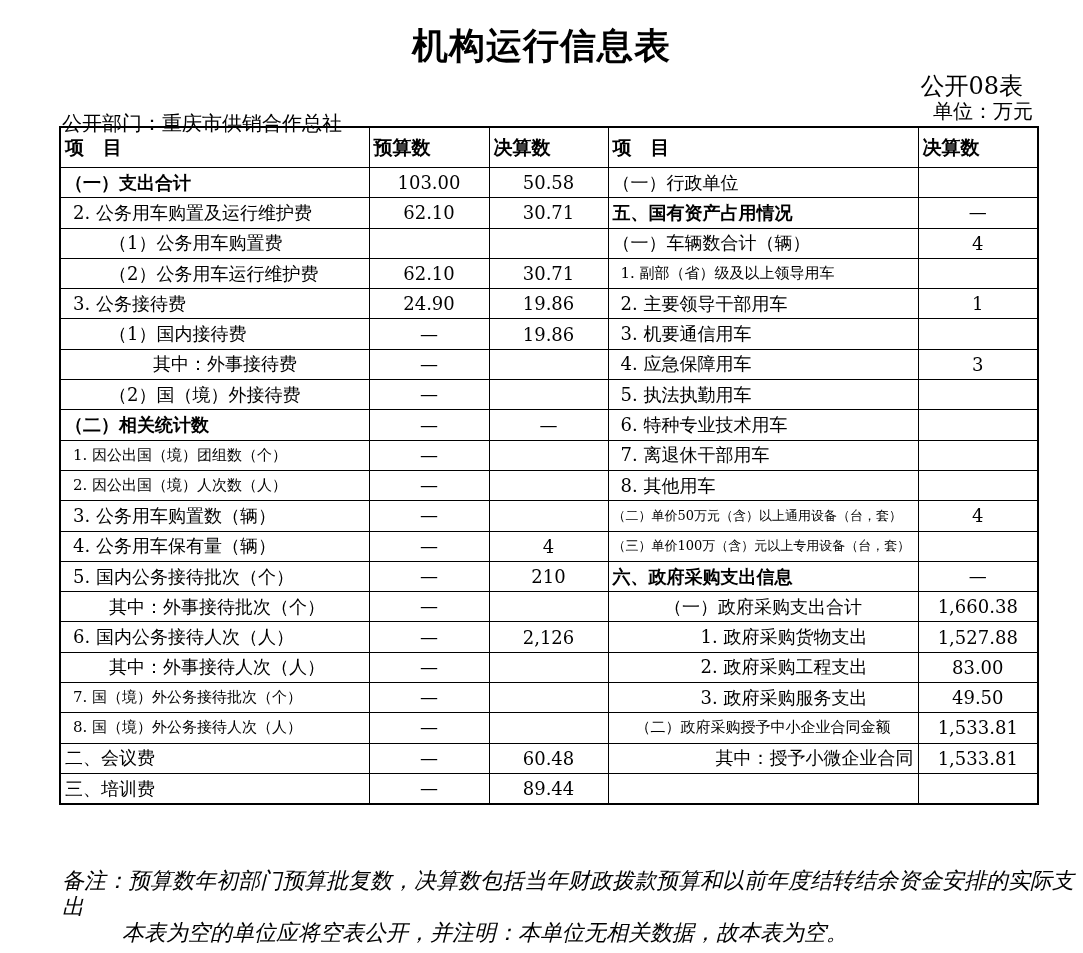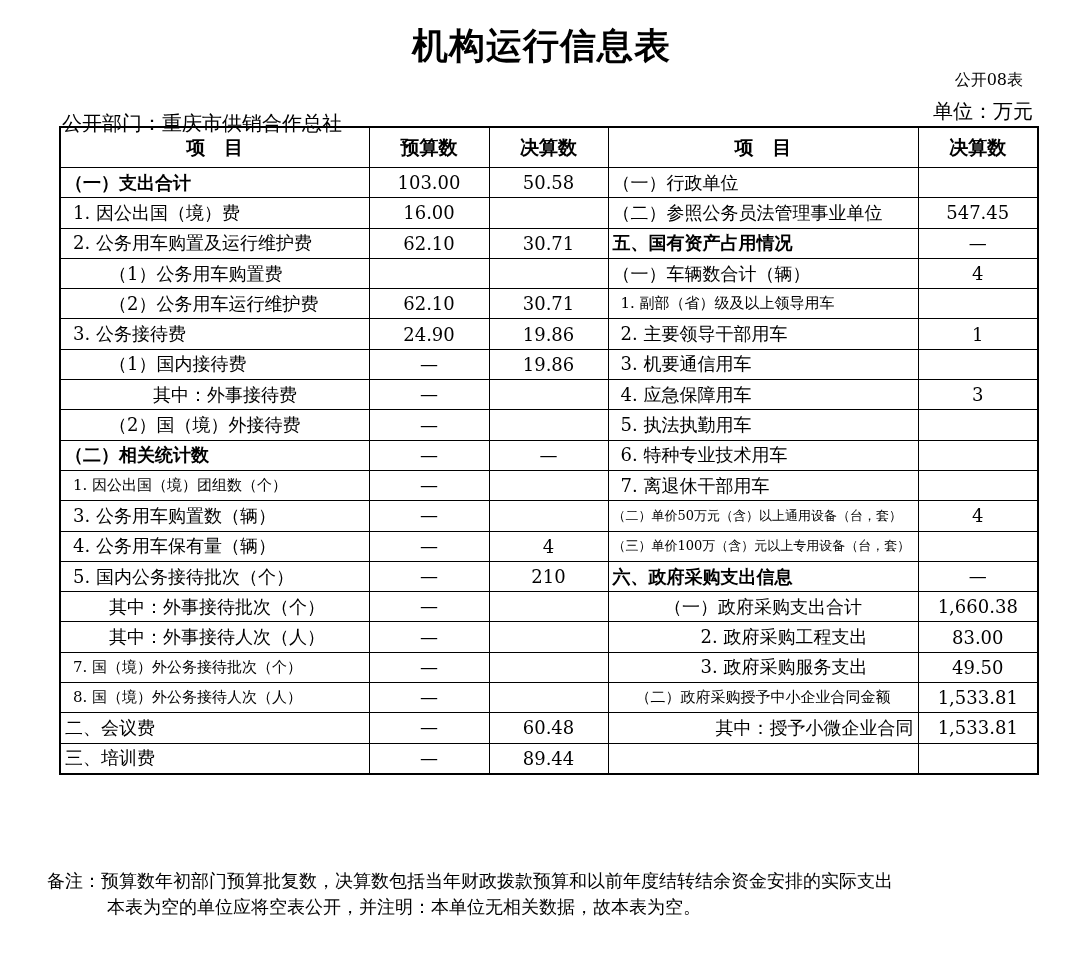--- a/index.html
+++ b/index.html
@@ -1,37 +1,37 @@
 <!DOCTYPE html>
 <html><head>
 <meta charset="utf-8">
 <style>
   html, body { margin:0; padding:0; background:#ffffff; }
   body { width:1083px; height:953px; position:relative; overflow:hidden;
          font-family:"DejaVu Serif", "Liberation Serif", serif; color:#000; }
   .title { position:absolute; left:0; top:22px; width:1083px; text-align:center;
            font-size:36px; font-weight:bold; letter-spacing:1px; }
-  .form-no { position:absolute; right:60px; top:70px; font-size:16px; }
+  .form-no { position:absolute; right:60px; top:70px; font-size:24px; }
   .dept { position:absolute; left:62px; top:110px; font-size:20px; }
   .unit { position:absolute; right:50px; top:98px; font-size:20px; }
   table.main { position:absolute; left:59px; top:126px; border-collapse:collapse;
                table-layout:fixed; width:978px; }
   table.main td, table.main th { border:1px solid #000; padding:0 4px; height:29.3px;
                font-size:18px; white-space:nowrap; overflow:hidden; font-weight:normal; }
-  table.main th { height:39px; font-size:19px; font-weight:bold; text-align:center; }
+  table.main th { height:39px; font-size:19px; font-weight:bold; text-align:left; }
   table.main { border:2px solid #000; }
   .c { text-align:center; }
   .b { font-weight:bold !important; }
   .i1 { padding-left:12px !important; }
   .i2 { padding-left:48px !important; }
   .i3 { padding-left:92px !important; }
   .sm { font-size:15px !important;margin-left:13px; }
   .xs { font-size:13px !important;margin-left:39px; }
   .ra { text-align:right; }
-  .note { position:absolute; left:47px; top:868px; font-size:18px; line-height:26px; }
+  .note { position:absolute; left:62px; top:868px; font-size:22px; line-height:26px;font-style:italic; }
   .note .l2 { padding-left:60px; }
 </style>
 </head>
 <body>
 
 <div class="title">机构运行信息表</div>
 <div class="form-no">公开08表</div>
 <div class="dept">公开部门：重庆市供销合作总社</div>
 <div class="unit">单位：万元</div>
 
@@ -52,27 +52,20 @@
     <th>决算数</th>
   </tr>
   <tr>
     <td class="b">（一）支出合计</td>
     <td class="c">103.00</td>
     <td class="c">50.58</td>
     <td>（一）行政单位</td>
     <td class="c"></td>
   </tr>
   <tr>
-    <td class="i1">1. 因公出国（境）费</td>
-    <td class="c">16.00</td>
-    <td class="c"></td>
-    <td>（二）参照公务员法管理事业单位</td>
-    <td class="c">547.45</td>
-  </tr>
-  <tr>
     <td class="i1">2. 公务用车购置及运行维护费</td>
     <td class="c">62.10</td>
     <td class="c">30.71</td>
     <td class="b">五、国有资产占用情况</td>
     <td class="c">—</td>
   </tr>
   <tr>
     <td class="i2">（1）公务用车购置费</td>
     <td class="c"></td>
     <td class="c"></td>
@@ -122,20 +115,27 @@
     <td class="c"></td>
   </tr>
   <tr>
     <td class="i1 sm">1. 因公出国（境）团组数（个）</td>
     <td class="c">—</td>
     <td class="c"></td>
     <td class="i1">7. 离退休干部用车</td>
     <td class="c"></td>
   </tr>
   <tr>
+    <td class="i1 sm">2. 因公出国（境）人次数（人）</td>
+    <td class="c">—</td>
+    <td class="c"></td>
+    <td class="i1">8. 其他用车</td>
+    <td class="c"></td>
+  </tr>
+  <tr>
     <td class="i1">3. 公务用车购置数（辆）</td>
     <td class="c">—</td>
     <td class="c"></td>
     <td class="xs">（二）单价50万元（含）以上通用设备（台，套）</td>
     <td class="c">4</td>
   </tr>
   <tr>
     <td class="i1">4. 公务用车保有量（辆）</td>
     <td class="c">—</td>
     <td class="c">4</td>
@@ -148,20 +148,27 @@
     <td class="c">210</td>
     <td class="b">六、政府采购支出信息</td>
     <td class="c">—</td>
   </tr>
   <tr>
     <td class="i2">其中：外事接待批次（个）</td>
     <td class="c">—</td>
     <td class="c"></td>
     <td class="c">（一）政府采购支出合计</td>
     <td class="c">1,660.38</td>
+  </tr>
+  <tr>
+    <td class="i1">6. 国内公务接待人次（人）</td>
+    <td class="c">—</td>
+    <td class="c">2,126</td>
+    <td class="i3">1. 政府采购货物支出</td>
+    <td class="c">1,527.88</td>
   </tr>
   <tr>
     <td class="i2">其中：外事接待人次（人）</td>
     <td class="c">—</td>
     <td class="c"></td>
     <td class="i3">2. 政府采购工程支出</td>
     <td class="c">83.00</td>
   </tr>
   <tr>
     <td class="i1 sm">7. 国（境）外公务接待批次（个）</td>

